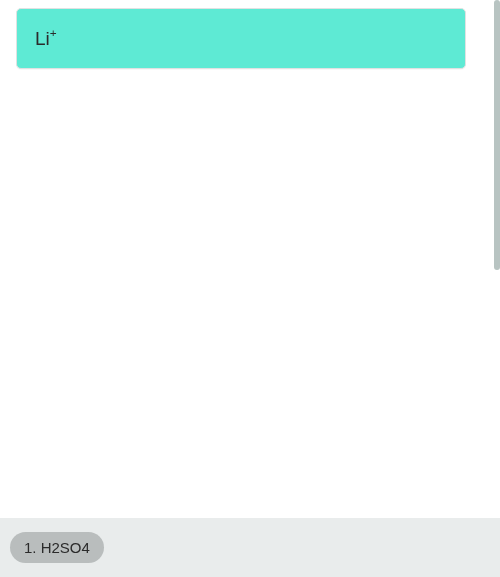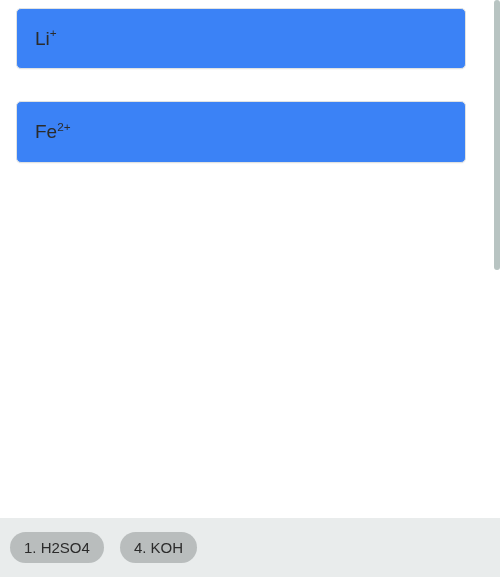--- a/index.html
+++ b/index.html
@@ -24,25 +24,25 @@
     .scrollbar {
       position: absolute;
       right: 0;
       top: 0;
       width: 6px;
       height: 270px;
       background: #b8c4c2;
       border-radius: 3px;
     }
     .card {
-      background: #3b82f6;
+      background: #5eead4;
       border: 1px solid #e0e2e2;
       border-radius: 5px;
       padding: 18px 18px;
-      margin-bottom: 32px;
+      margin-bottom: 16px;
       width: 450px;
       font-size: 19px;
       color: #2b2b2b;
       box-shadow: 0 1px 1px rgba(0,0,0,0.03);
     }
     .card sup {
       font-size: 0.62em;
       vertical-align: super;
       position: relative;
       top: -0.05em;
@@ -72,28 +72,21 @@
 <body>
 
 <div class="main-area">
   <div class="scrollbar"></div>
 
   <div class="card">
     <span>Li</span><sup>+</sup>
   </div>
 
 
-  <div class="card">
-    <span>Fe</span><sup>2+</sup>
-  </div>
 
 </div>
 
 <div class="bottom-bar">
   <div class="chip">
     <span>1.</span>
     <span>H2SO4</span>
   </div>
-  <div class="chip">
-    <span>4.</span>
-    <span>KOH</span>
-  </div>
 </div>
 
 </body></html>

